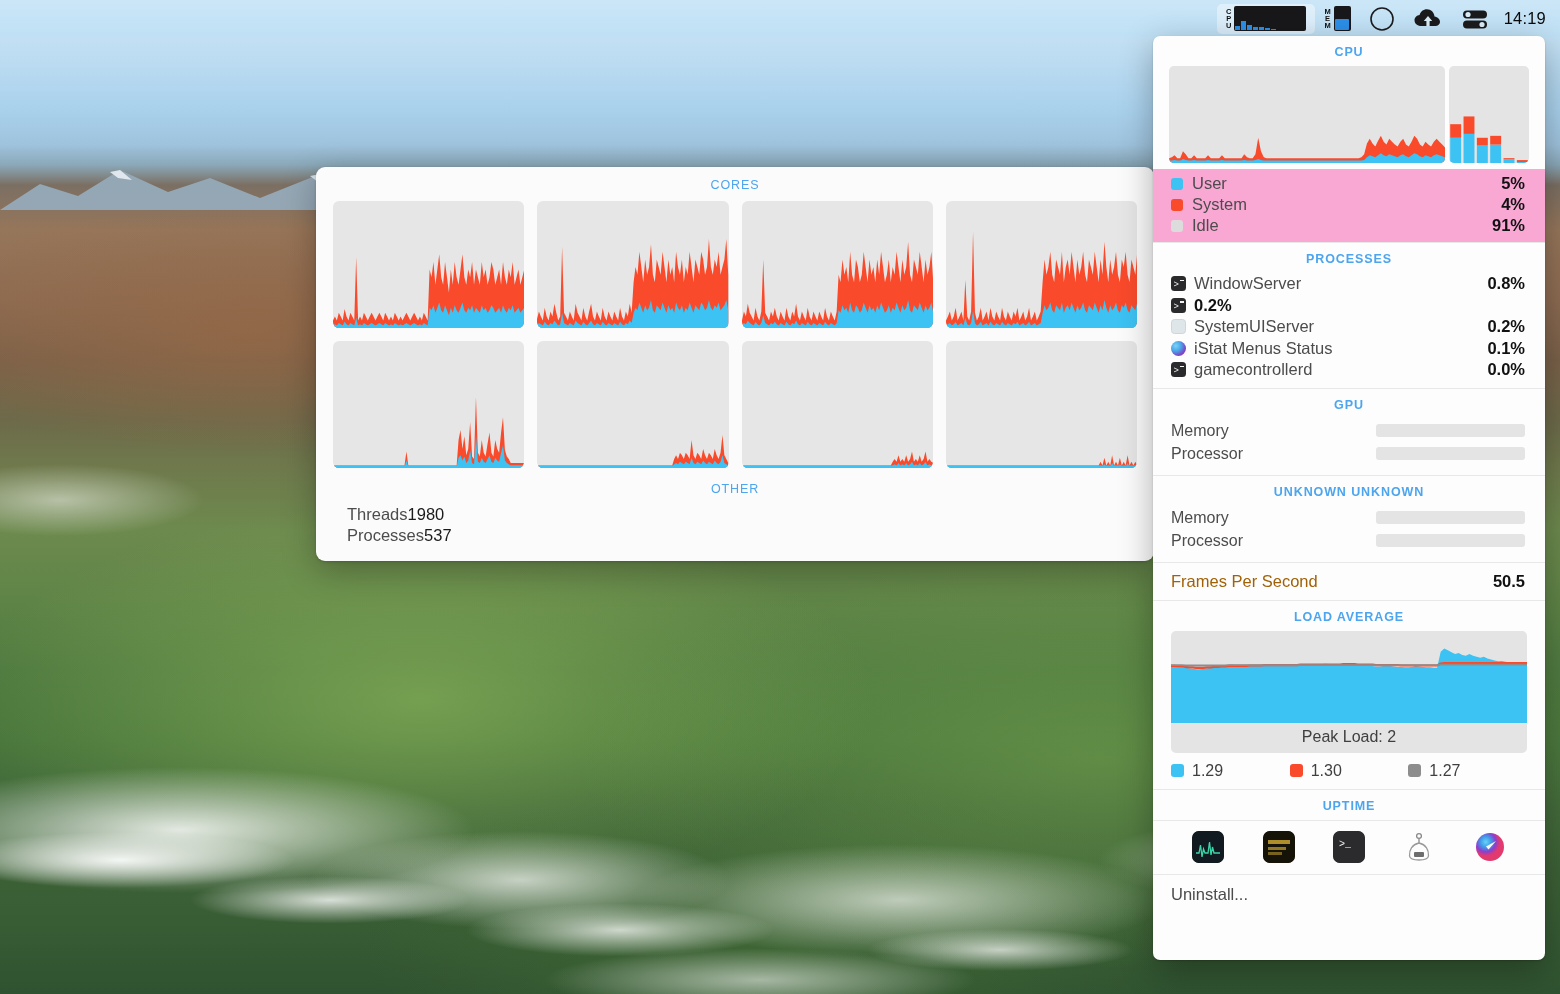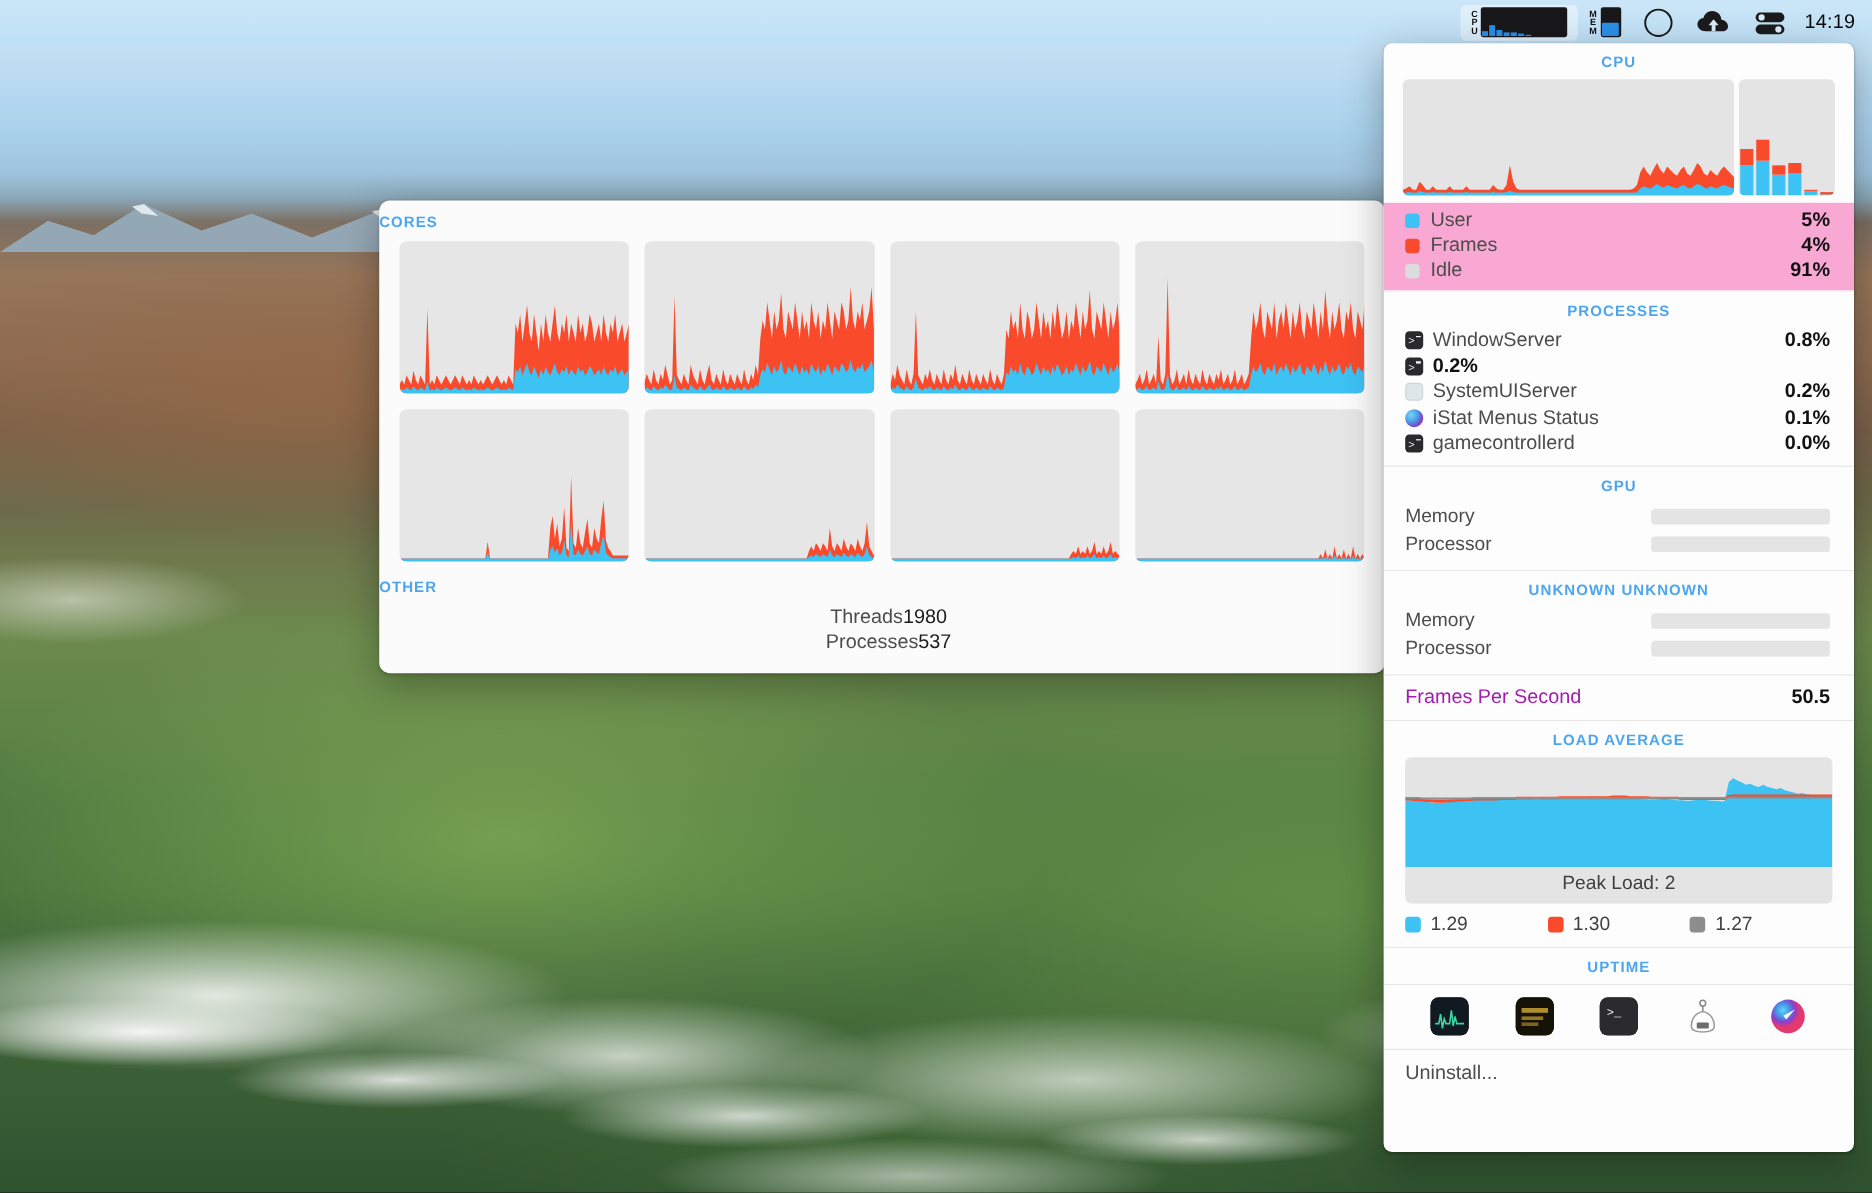--- a/index.html
+++ b/index.html
@@ -83,36 +83,36 @@
   .mb-clock { font-size: 16.5px; color: #0a0a0a; margin-left: 6px; letter-spacing: 0.2px; }
 
   
   #cores-window {
     position: absolute; left: 316px; top: 167px; width: 838px; height: 394px;
     background: #fbfbfb; border-radius: 9px;
     box-shadow: 0 10px 34px rgba(0,0,0,0.28), 0 1px 3px rgba(0,0,0,0.18);
     overflow: hidden; z-index: 10;
   }
   .sec-title {
-    text-align: left; color: #4ca5ee; font-size: 12.5px;
-    font-weight: 700; letter-spacing: 0.9px; padding: 11px 0 9px;
+    text-align: center; color: #4ca5ee; font-size: 12.5px;
+    font-weight: 400; letter-spacing: 0.9px; padding: 11px 0 9px;
   }
   #cores-grid {
     display: grid; grid-template-columns: repeat(4, 1fr);
     gap: 13px; padding: 0 17px;
   }
   .core-cell {
     position: relative; height: 127px; background: #e6e6e6;
     border-radius: 6px; overflow: hidden;
   }
   .core-cell svg { position: absolute; inset: 0; width: 100%; height: 100%; display: block; }
   #other-sec { margin-top: 14px; }
   #other-sec .sec-title { padding: 0 0 8px; }
   .kv-row {
-    display: flex; justify-content: center; align-items: baseline;
+    display: flex; justify-content: flex-start; align-items: baseline;
     padding: 1px 20px; font-size: 16.5px; margin-left: 11px;
   }
   .kv-row .k { color: #4c4c4c; }
   .kv-row .v { color: #1a1a1a; }
 
   
   #istat {
     position: absolute; left: 1153px; top: 36px; width: 392px; height: 924px;
     background: #fdfdfd; border-radius: 7px;
     box-shadow: 0 10px 34px rgba(0,0,0,0.3), 0 1px 2px rgba(0,0,0,0.2);
@@ -168,21 +168,21 @@
   .proc-row .pval { color: #111; font-weight: 700; }
 
   
   .bar-row { display: flex; align-items: center; padding: 1px 20px 1px 18px; font-size: 16px; line-height: 21px; }
   .bar-row .blbl { color: #4c4c4c; width: 205px; flex: 0 0 auto; }
   .bar-track { flex: 1 1 auto; height: 13px; background: #e4e4e4; border-radius: 3px; overflow: hidden; }
   .bar-fill { height: 100%; background: #3cc2f3; border-radius: 3px; }
 
   
   #fps-row { display: flex; justify-content: space-between; align-items: baseline; padding: 9px 20px 9px 18px; font-size: 16.5px; }
-  #fps-row .k { color: #a21caf; }
+  #fps-row .k { color: #a16207; }
   #fps-row .v { color: #111; font-weight: 700; }
 
   
   #load-chart { margin: 0 18px; height: 92px; background: #e4e4e4; border-radius: 5px 5px 0 0; position: relative; overflow: hidden; }
   #load-chart svg { position: absolute; inset: 0; width: 100%; height: 100%; display: block; }
   #peak-load {
     margin: 0 18px; background: #e4e4e4; border-radius: 0 0 5px 5px;
     text-align: center; font-size: 16px; color: #3f3f3f; padding: 5px 0 7px;
   }
   #load-legend { display: flex; padding: 9px 18px 9px 18px; }
@@ -392,21 +392,21 @@
   </div>
 
   <div id="cpu-legend">
     <div class="legend-row">
       <span class="sw" style="background:#3cc2f3"></span>
       <span class="lbl">User</span>
       <span class="val">5%</span>
     </div>
     <div class="legend-row">
       <span class="sw" style="background:#f94a2b"></span>
-      <span class="lbl">Frames</span>
+      <span class="lbl">System</span>
       <span class="val">4%</span>
     </div>
     <div class="legend-row">
       <span class="sw" style="background:#dcdcdc"></span>
       <span class="lbl">Idle</span>
       <span class="val">91%</span>
     </div>
   </div>
 
   <div class="divider"></div>

